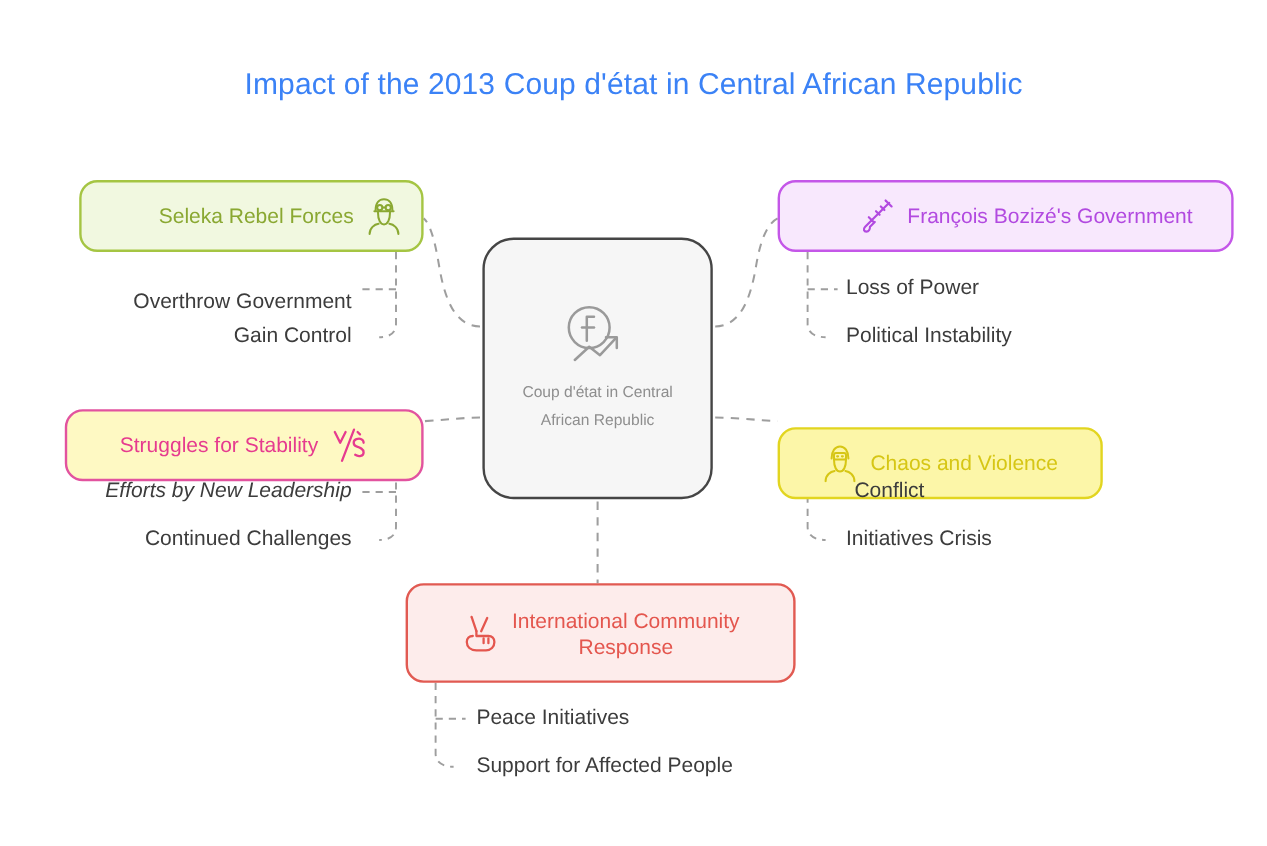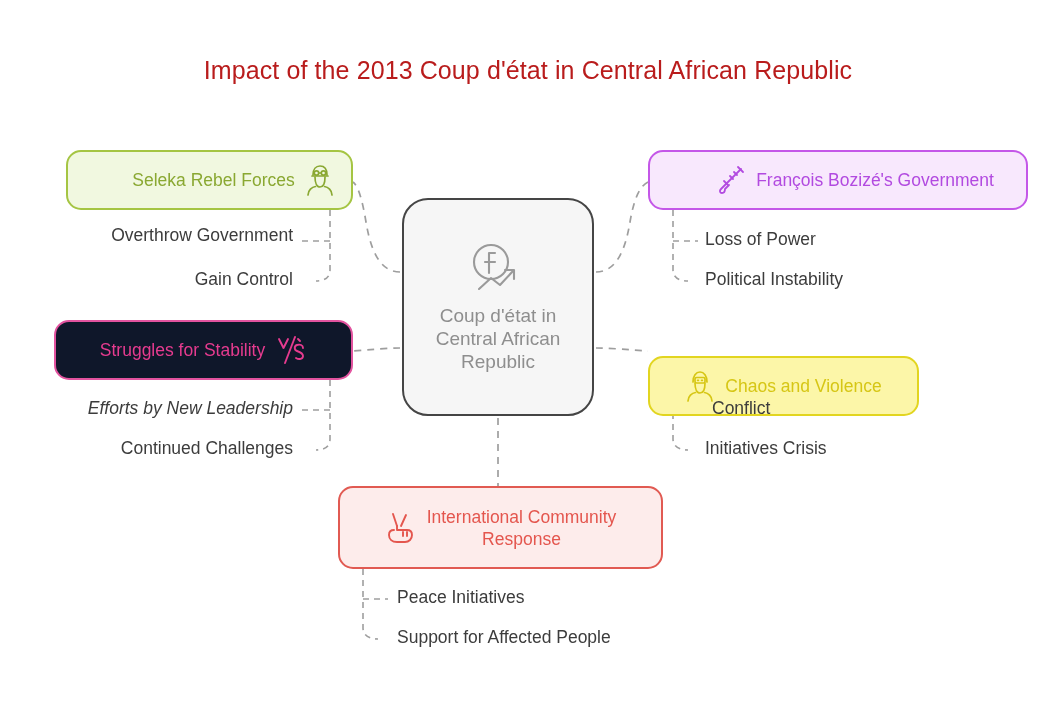--- a/index.html
+++ b/index.html
@@ -20,21 +20,21 @@
   }
 
   
   #page-title {
     position: absolute;
     left: 0;
     top: 56px;
     width: 1056px;
     text-align: center;
     font-size: 25px;
-    color: #b91c1c;
+    color: #3b82f6;
     letter-spacing: 0.1px;
     font-weight: 400;
     white-space: nowrap;
   }
 
   
   #connectors {
     position: absolute;
     left: 0;
     top: 0;
@@ -69,21 +69,21 @@
     background: #f6f6f6;
     display: flex;
     flex-direction: column;
     align-items: center;
     justify-content: center;
   }
   #central-icon {
     margin-bottom: 4px;
   }
   #central-label {
-    font-size: 19px;
+    font-size: 13px;
     line-height: 23px;
     color: #8e8e8e;
     text-align: center;
     padding: 0 10px;
   }
 
   
   .node {
     position: absolute;
     box-sizing: border-box;
@@ -186,40 +186,40 @@
         <path d="M7 12 L23 12"></path>
         <circle cx="11.5" cy="9" r="2.2"></circle>
         <circle cx="18.5" cy="9" r="2.2"></circle>
         <path d="M13.7 9 L16.3 9"></path>
         <path d="M10 13 C10 19 12 23 15 23 C18 23 20 19 20 13"></path>
         <path d="M3 31 C3 26 7 23 10.5 22.5"></path>
         <path d="M27 31 C27 26 23 23 19.5 22.5"></path>
       </svg>
     </span>
   </div>
-  <div class="sub-item sub-right" style="left:0px;top:224px;width:293px;">Overthrow Government</div>
+  <div class="sub-item sub-right" style="left:0px;top:240px;width:293px;">Overthrow Government</div>
   <div class="sub-item sub-right" style="left:0px;top:268px;width:293px;">Gain Control</div>
 
   <div class="node" id="node-bozize" style="background:#f8e8fd;border-color:#c457e8;">
     <span class="node-icon">
       <svg width="30" height="30" viewBox="0 0 30 30" fill="none" stroke="#b24ae0" stroke-width="1.8" stroke-linecap="round" stroke-linejoin="round">
         <path d="M25 4 L10 19"></path>
         <path d="M22 2 L27 7"></path>
         <path d="M18 7 L21 10"></path>
         <path d="M14 11 L17 14"></path>
         <path d="M10 19 L5 24 C3 26 4 28 6 28 C8 28 9 26 9 24 L13 20"></path>
         <path d="M8 16 L12 20"></path>
       </svg>
     </span>
     <span class="node-label" style="color:#b24ae0;">François Bozizé's Government</span>
   </div>
   <div class="sub-item sub-left" style="left:705px;top:228px;">Loss of Power</div>
   <div class="sub-item sub-left" style="left:705px;top:268px;">Political Instability</div>
 
-  <div class="node" id="node-struggles" style="background:#0f172a;border-color:#e2539f;">
+  <div class="node" id="node-struggles" style="background:#fef9c3;border-color:#e2539f;margin-top:21px;">
     <span class="node-label" style="color:#e63b8f;">Struggles for Stability</span>
     <span class="node-icon">
       <svg width="32" height="32" viewBox="0 0 32 32" fill="none" stroke="#e63b8f" stroke-width="1.9" stroke-linecap="round" stroke-linejoin="round">
         <path d="M4 5 L8.5 14 L13 5"></path>
         <path d="M23 5 L25 7 M28 14 C28 11 25 10 22 11 C19 12 19 16 22 17 C25 18 28 19 28 22 C28 25 24 26 21 24"></path>
         <path d="M20 3 L10 29"></path>
       </svg>
     </span>
   </div>
   <div class="sub-item sub-right" style="left:0px;top:397px;width:293px;font-style:italic;">Efforts by New Leadership</div>

